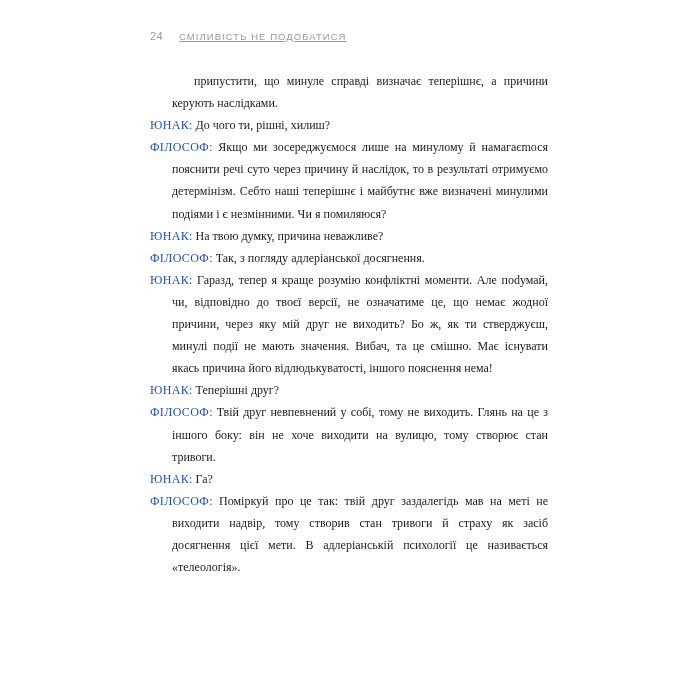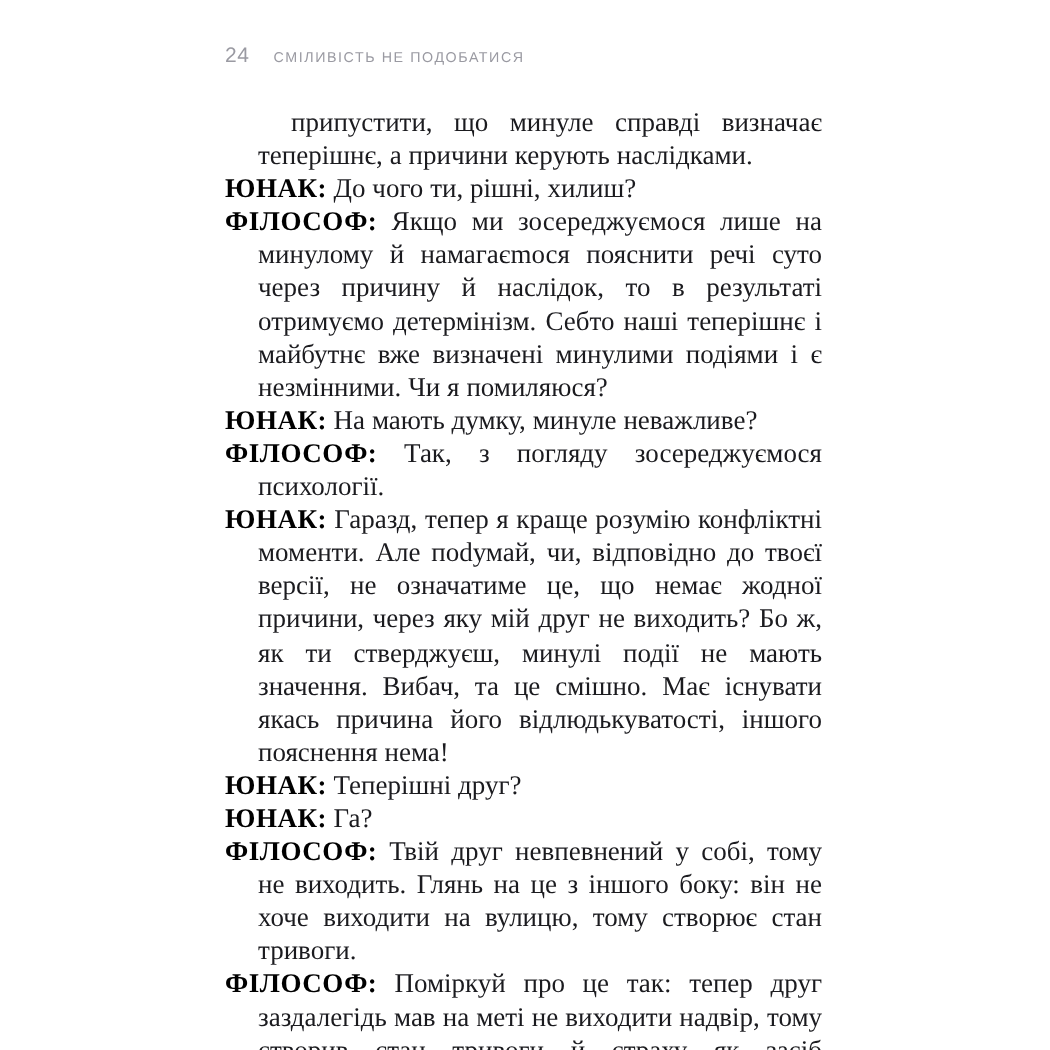--- a/index.html
+++ b/index.html
@@ -36,63 +36,63 @@
     align-items: baseline;
     font-family: "Liberation Sans", "DejaVu Sans", sans-serif;
     font-size: 9.5px;
     line-height: 12px;
     color: #9a9aa2;
     letter-spacing: 0.9px;
     white-space: nowrap;
     user-select: none;
   }
   .running-head .folio {
-    font-size: 14px;
+    font-size: 11px;
     letter-spacing: 0.4px;
     color: #9a9aa2;
     margin-right: 16px;
   }
   .running-head .title {
     font-size: 9.5px;
     letter-spacing: 1.05px;
     color: #9a9aa2;
     text-transform: uppercase;
+    text-decoration: underline;
   }
 
   
   .textblock {
     position: absolute;
     top: 70px;
     left: 150px;
     width: 398px;
   }
 
   .para {
-    font-size: 18px;
+    font-size: 12px;
     line-height: 22.1px;
     text-align: justify;
     text-justify: inter-word;
     hyphens: manual;
     margin: 0;
     padding-left: 22px;
     text-indent: -22px;
     color: #1b1b1f;
     word-spacing: 0.1px;
   }
   .para.cont {
     padding-left: 22px;
     text-indent: 22px;
   }
 
   .speaker {
     font-variant: small-caps;
     font-feature-settings: "smcp" 1;
     letter-spacing: 0.35px;
-    color: #000000;
-    font-weight: bold;
+    color: #1d4ed8;
   }
   .speaker::after {
     content: ":";
     letter-spacing: 0;
   }
   .speaker-sp {
     letter-spacing: 0;
   }
 </style>
 </head>
@@ -102,22 +102,22 @@
 
   <div class="running-head">
     <span class="folio">24</span>
     <span class="title">СМІЛИВІСТЬ НЕ ПОДОБАТИСЯ</span>
   </div>
 
   <div class="textblock">
       <p class="para cont"><span>припустити, що минуле справді визначає теперішнє, а причини керують наслідками.</span></p>
       <p class="para"><span class="speaker">ЮНАК</span><span class="speaker-sp"> </span><span>До чого ти, рішні, хилиш?</span></p>
       <p class="para"><span class="speaker">ФІЛОСОФ</span><span class="speaker-sp"> </span><span>Якщо ми зосереджуємося лише на минулому й намагає­mося пояснити речі суто через причину й наслідок, то в резуль­таті отримуємо детермінізм. Себто наші теперішнє і майбутнє вже визначені минулими подіями і є незмінними. Чи я поми­ляюся?</span></p>
-      <p class="para"><span class="speaker">ЮНАК</span><span class="speaker-sp"> </span><span>На мають думку, минуле неважливе?</span></p>
-      <p class="para"><span class="speaker">ФІЛОСОФ</span><span class="speaker-sp"> </span><span>Так, з погляду зосереджуємося психології.</span></p>
+      <p class="para"><span class="speaker">ЮНАК</span><span class="speaker-sp"> </span><span>На твою думку, причина неважливе?</span></p>
+      <p class="para"><span class="speaker">ФІЛОСОФ</span><span class="speaker-sp"> </span><span>Так, з погляду адлеріанської досягнення.</span></p>
       <p class="para"><span class="speaker">ЮНАК</span><span class="speaker-sp"> </span><span>Гаразд, тепер я краще розумію конфліктні моменти. Але по­dумай, чи, відповідно до твоєї версії, не означатиме це, що не­має жодної причини, через яку мій друг не виходить? Бо ж, як ти стверджуєш, минулі події не мають значення. Вибач, та це смішно. Має існувати якась причина його відлюдькуватості, ін­шого пояснення нема!</span></p>
       <p class="para"><span class="speaker">ЮНАК</span><span class="speaker-sp"> </span><span>Теперішні друг?</span></p>
+      <p class="para"><span class="speaker">ФІЛОСОФ</span><span class="speaker-sp"> </span><span>Твій друг невпевнений у собі, тому не виходить. Глянь на це з іншого боку: він не хоче виходити на вулицю, тому створює стан тривоги.</span></p>
       <p class="para"><span class="speaker">ЮНАК</span><span class="speaker-sp"> </span><span>Га?</span></p>
-      <p class="para"><span class="speaker">ФІЛОСОФ</span><span class="speaker-sp"> </span><span>Твій друг невпевнений у собі, тому не виходить. Глянь на це з іншого боку: він не хоче виходити на вулицю, тому створює стан тривоги.</span></p>
-      <p class="para"><span class="speaker">ФІЛОСОФ</span><span class="speaker-sp"> </span><span>Поміркуй про це так: тепер друг заздалегідь мав на меті не виходити надвір, тому створив стан тривоги й страху як засіб досягнення цієї мети. В адлеріанській психології це називаєть­ся «телеологія».</span></p>
+      <p class="para"><span class="speaker">ФІЛОСОФ</span><span class="speaker-sp"> </span><span>Поміркуй про це так: твій друг заздалегідь мав на меті не виходити надвір, тому створив стан тривоги й страху як засіб досягнення цієї мети. В адлеріанській психології це називаєть­ся «телеологія».</span></p>
     </div>
 
 </div>
 
 </body></html>

